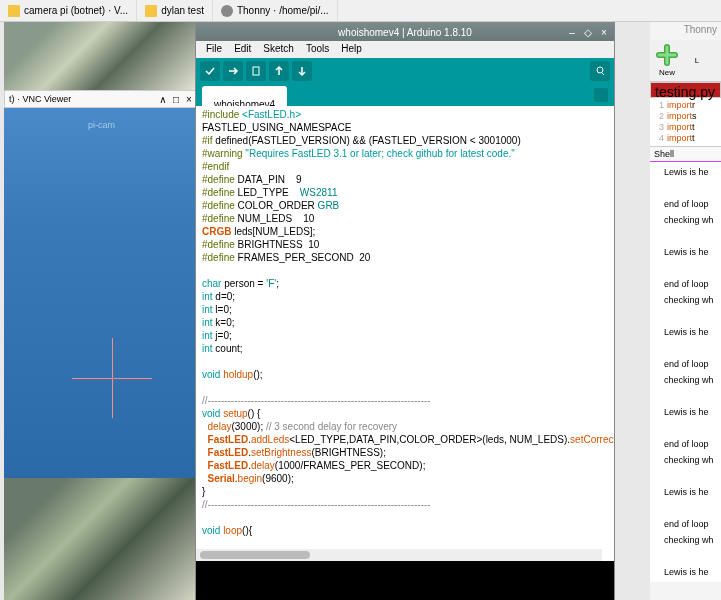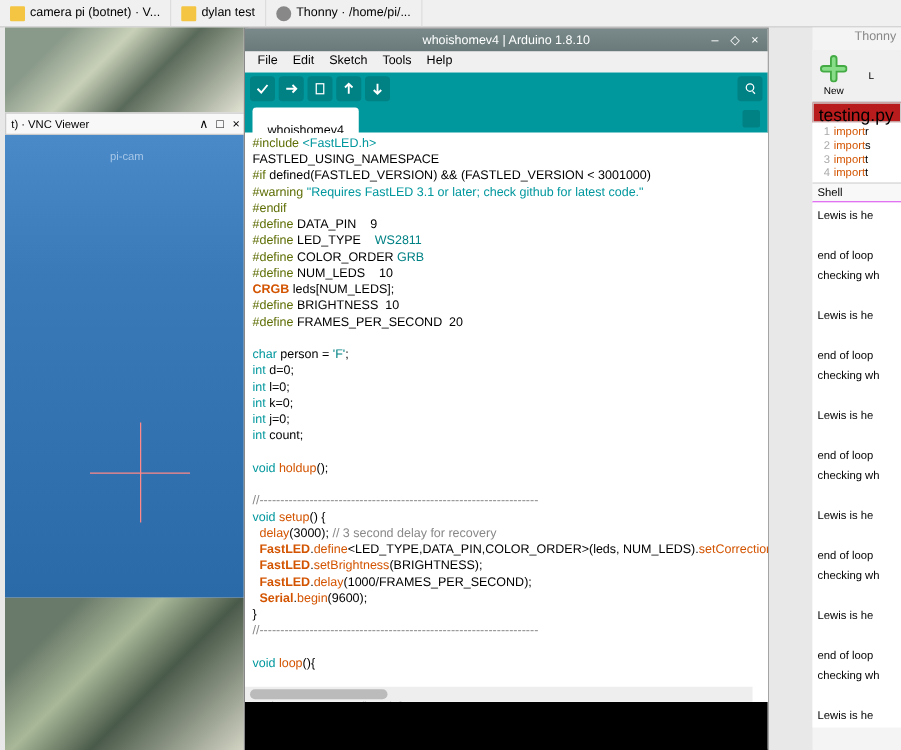--- a/index.html
+++ b/index.html
@@ -56,21 +56,21 @@
 .th-title { height: 18px; text-align: right; font-size: 10px; color: #888; padding: 2px 4px; }
 .th-toolbar { height: 42px; background: #f0f0f0; display: flex; align-items: center; padding: 0 4px; gap: 4px; border-bottom: 1px solid #ccc; }
 .th-new { width: 26px; text-align: center; font-size: 8px; }
 .th-new-icon { width: 22px; height: 22px; margin: 0 auto 2px; }
 .th-tab { height: 16px; background: #b91c1c; border: 1px solid #ccc; font-size: 14px; padding: 1px 4px; }
 .th-code { background: #fff; padding: 2px; font-family: Consolas, monospace; font-size: 9px; line-height: 11px; border-bottom: 1px solid #ccc; }
 .th-line { display: flex; }
 .th-ln { color: #aaa; width: 12px; text-align: right; margin-right: 3px; }
 .th-shell-label { padding: 2px 4px; border-bottom: 1px solid #d946ef; background: #f8f8f8; }
 .th-shell { background: #fff; padding: 4px; font-family: Consolas, monospace; font-size: 9px; line-height: 12px; height: 420px; overflow: hidden; }
-.th-shell p { margin-bottom: 4px; white-space: nowrap; }
+.th-shell p { margin-bottom: 4px; white-space: nowrap; margin-left: 10px; }
 </style>
 </head>
 <body>
 
 <div class="taskbar">
   <div class="taskbar-item">
       <span class="icon-sm folder-icon"></span>
       <span>camera pi (botnet) · V...</span>
     </div>
   <div class="taskbar-item">
@@ -173,21 +173,21 @@
 <span class="c-kw">int</span><span> l=0;</span>
 <span class="c-kw">int</span><span> k=0;</span>
 <span class="c-kw">int</span><span> j=0;</span>
 <span class="c-kw">int</span><span> count;</span>
 
 <span class="c-kw">void</span><span class="c-fn"> holdup</span><span>();</span>
 
 <span class="c-cmt">//-------------------------------------------------------------------</span>
 <span class="c-kw">void</span><span class="c-fn"> setup</span><span>() {</span>
 <span class="c-fn">  delay</span><span>(3000); </span><span class="c-cmt">// 3 second delay for recovery</span>
-<span class="c-obj">  FastLED</span><span>.</span><span class="c-fn">define</span><span>&lt;LED_TYPE,DATA_PIN,COLOR_ORDER&gt;(leds, NUM_LEDS).</span><span class="c-fn">setCorrection</span><span>(</span><span class="c-inc">TypicalLED</span>
+<span class="c-obj">  FastLED</span><span>.</span><span class="c-fn">addLeds</span><span>&lt;LED_TYPE,DATA_PIN,COLOR_ORDER&gt;(leds, NUM_LEDS).</span><span class="c-fn">setCorrection</span><span>(</span><span class="c-inc">TypicalLED</span>
 <span class="c-obj">  FastLED</span><span>.</span><span class="c-fn">setBrightness</span><span>(BRIGHTNESS);</span>
 <span class="c-obj">  FastLED</span><span>.</span><span class="c-fn">delay</span><span>(1000/FRAMES_PER_SECOND);</span>
 <span class="c-obj">  Serial</span><span>.</span><span class="c-fn">begin</span><span>(9600);</span>
 <span>}</span>
 <span class="c-cmt">//-------------------------------------------------------------------</span>
 
 <span class="c-kw">void</span><span class="c-fn"> loop</span><span>(){</span>
 
 <span class="c-pre">  if</span><span> (</span><span class="c-obj">Serial</span><span>.</span><span class="c-fn">available</span><span>() &gt; 0) {</span>
 

